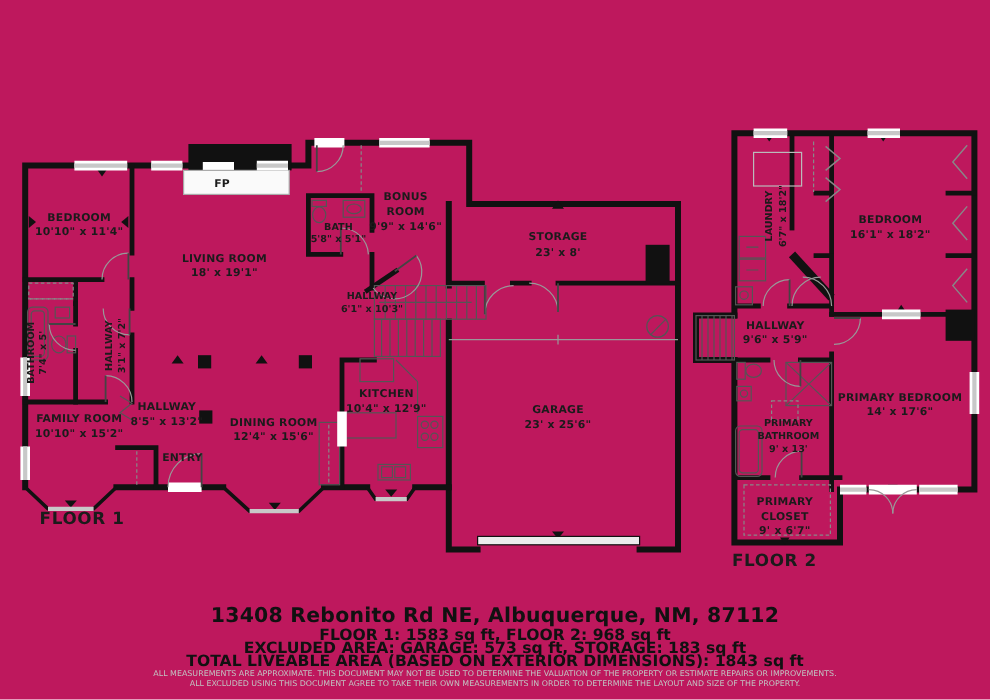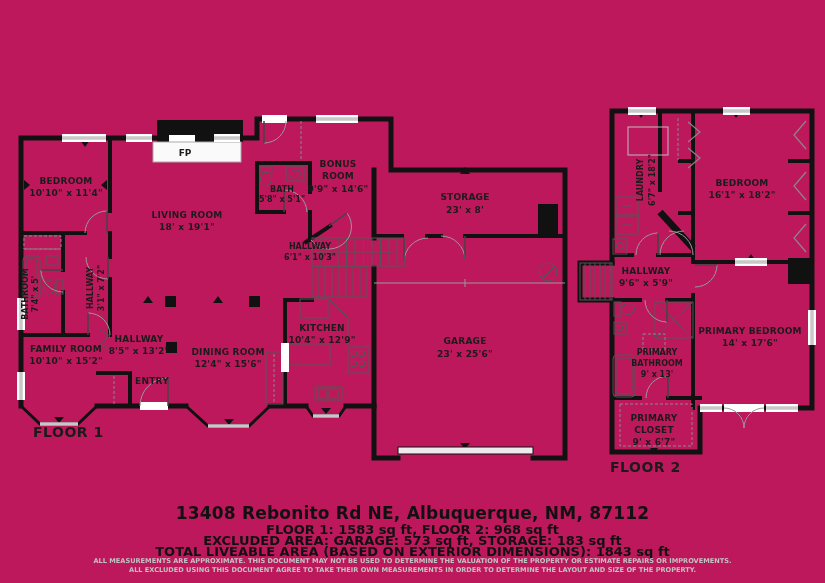--- a/index.html
+++ b/index.html
@@ -6,21 +6,21 @@
   #page{position:relative;width:825px;height:583px;background:#be185d;overflow:hidden;
         font-family:"DejaVu Sans",sans-serif;}
   svg text{fill:#1b1b1b;font-family:"DejaVu Sans",sans-serif;font-weight:bold;}
   .rl{font-size:9px;letter-spacing:.2px;}
   .rs{font-size:8px;}
   .fl{font-size:14px;letter-spacing:.5px;}
   .fp{font-size:9px;}
   #footer{position:absolute;left:0;top:503px;width:825px;text-align:center;color:#111;}
   #footer .addr{font-size:17px;font-weight:bold;letter-spacing:.2px;margin-bottom:1px;}
   #footer .b{font-size:13px;font-weight:bold;line-height:11px;}
-  #footer .d{font-size:6.6px;color:#c2c2c2;line-height:8.5px;font-weight:bold;}
+  #footer .d{font-size:6.6px;color:#c2c2c2;line-height:8.5px;font-weight:normal;}
 </style>
 </head>
 <body>
 
 <div id="page">
 <svg width="825" height="583" viewBox="0 0 825 583">
 
   <g fill="none" stroke="#111" stroke-width="5" stroke-linecap="square">
     <path d="M157,138 H21 V406"></path>
     <path d="M243,138 H257 V119 H391 V170 H565 V458 H533"></path>

